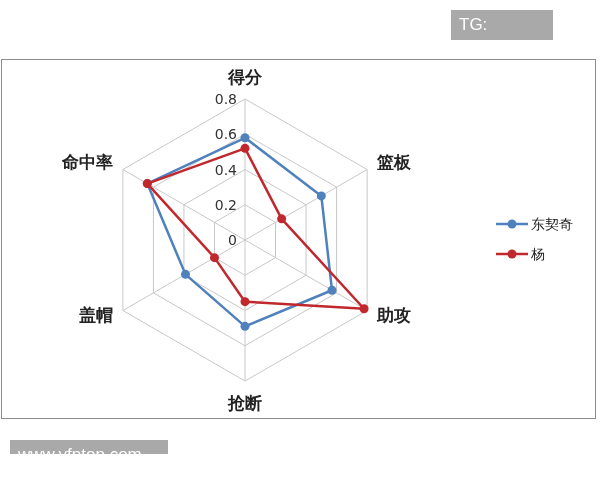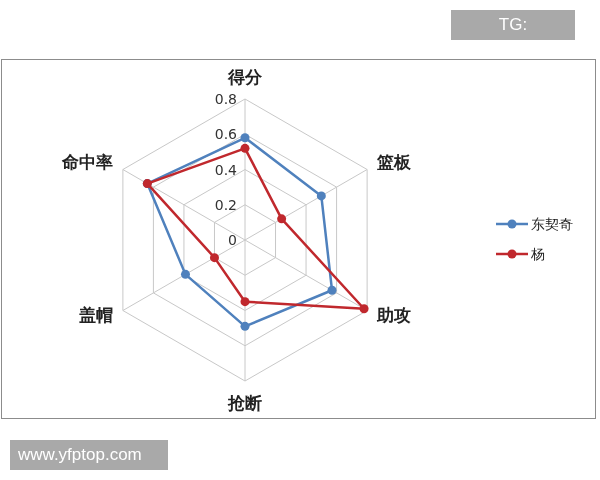--- a/index.html
+++ b/index.html
@@ -1,21 +1,21 @@
 <!DOCTYPE html>
 <html><head>
 <meta charset="utf-8">
 <style>
   html, body { margin: 0; padding: 0; }
   body { width: 600px; height: 480px; background: #ffffff; position: relative; overflow: hidden;
          font-family: "DejaVu Sans", sans-serif; }
   .watermark { position: absolute; background: #a9a9a9; color: #ffffff;
                font-family: "Liberation Sans", sans-serif; font-size: 17px; line-height: 30px; padding: 0 8px; }
-  #wm-top { left: 451px; top: 10px; width: 124px; height: 30px; box-sizing: border-box; text-align: center; }
-  #wm-bottom { left: 10px; top: 440px; width: 158px; height: 30px; box-sizing: border-box; }
+  #wm-top { left: 451px; top: 10px; width: 102px; height: 30px; box-sizing: border-box; }
+  #wm-bottom { left: 10px; top: 440px; width: 158px; height: 14px; box-sizing: border-box; }
   .frame { position: absolute; left: 1px; top: 59px; width: 595px; height: 360px; border: 1.5px solid #8c8c8c;
            box-sizing: border-box; background: #fff; }
   svg text { font-family: "DejaVu Sans", sans-serif; }
 </style>
 </head>
 <body>
 
 <div class="watermark" id="wm-top">TG: MYYJJPP</div>
 
 <div class="frame"></div>

